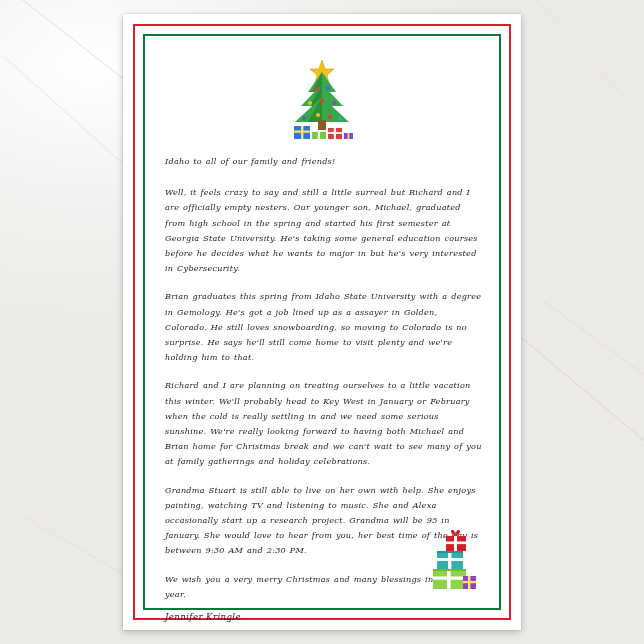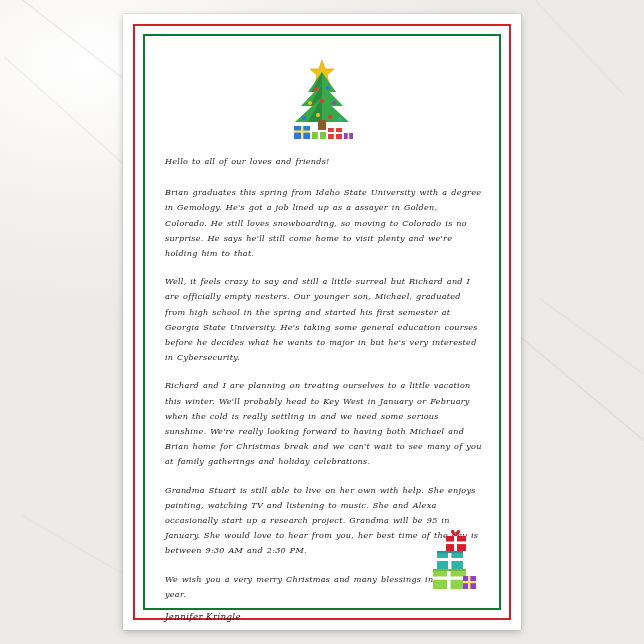--- a/index.html
+++ b/index.html
@@ -162,23 +162,23 @@
           <rect x="65.8" y="70" width="2.2" height="11" fill="#ffffff"></rect>
           <rect x="60" y="74" width="14" height="2" fill="#ffffff"></rect>
           <rect x="44" y="74" width="14" height="7" fill="#7ac943"></rect>
           <rect x="49.8" y="74" width="2.2" height="7" fill="#ffffff"></rect>
           <rect x="76" y="75" width="9" height="6" fill="#8e44c9"></rect>
           <rect x="79.5" y="75" width="1.8" height="6" fill="#ffe066"></rect>
         </svg>
       </div>
 
       <div class="letter">
-        <p class="greeting">Hello to all of our loves and friends!</p>
+        <p class="greeting">Idaho to all of our family and friends!</p>
+        <p>Well, it feels crazy to say and still a little surreal but Richard and I are officially empty nesters. Our younger son, Michael, graduated from high school in the spring and started his first semester at Georgia State University. He's taking some general education courses before he decides what he wants to major in but he's very interested in Cybersecurity.</p>
         <p>Brian graduates this spring from Idaho State University with a degree in Gemology. He's got a job lined up as a assayer in Golden, Colorado. He still loves snowboarding, so moving to Colorado is no surprise. He says he'll still come home to visit plenty and we're holding him to that.</p>
-        <p>Well, it feels crazy to say and still a little surreal but Richard and I are officially empty nesters. Our younger son, Michael, graduated from high school in the spring and started his first semester at Georgia State University. He's taking some general education courses before he decides what he wants to major in but he's very interested in Cybersecurity.</p>
         <p>Richard and I are planning on treating ourselves to a little vacation this winter. We'll probably head to Key West in January or February when the cold is really settling in and we need some serious sunshine. We're really looking forward to having both Michael and Brian home for Christmas break and we can't wait to see many of you at family gatherings and holiday celebrations.</p>
         <p>Grandma Stuart is still able to live on her own with help. She enjoys painting, watching TV and listening to music. She and Alexa occasionally start up a research project. Grandma will be 95 in January. She would love to hear from you, her best time of the day is between 9:30 AM and 2:30 PM.</p>
         <p class="closing">We wish you a very merry Christmas and many blessings in the new year.</p>
         <div class="signature">Jennifer Kringle</div>
       </div>
 
       <div class="gifts-wrap">
         <svg width="52" height="62" viewBox="0 0 52 62" aria-hidden="true">
 
           <rect x="19" y="6" width="20" height="15" fill="#d61f2a"></rect>

